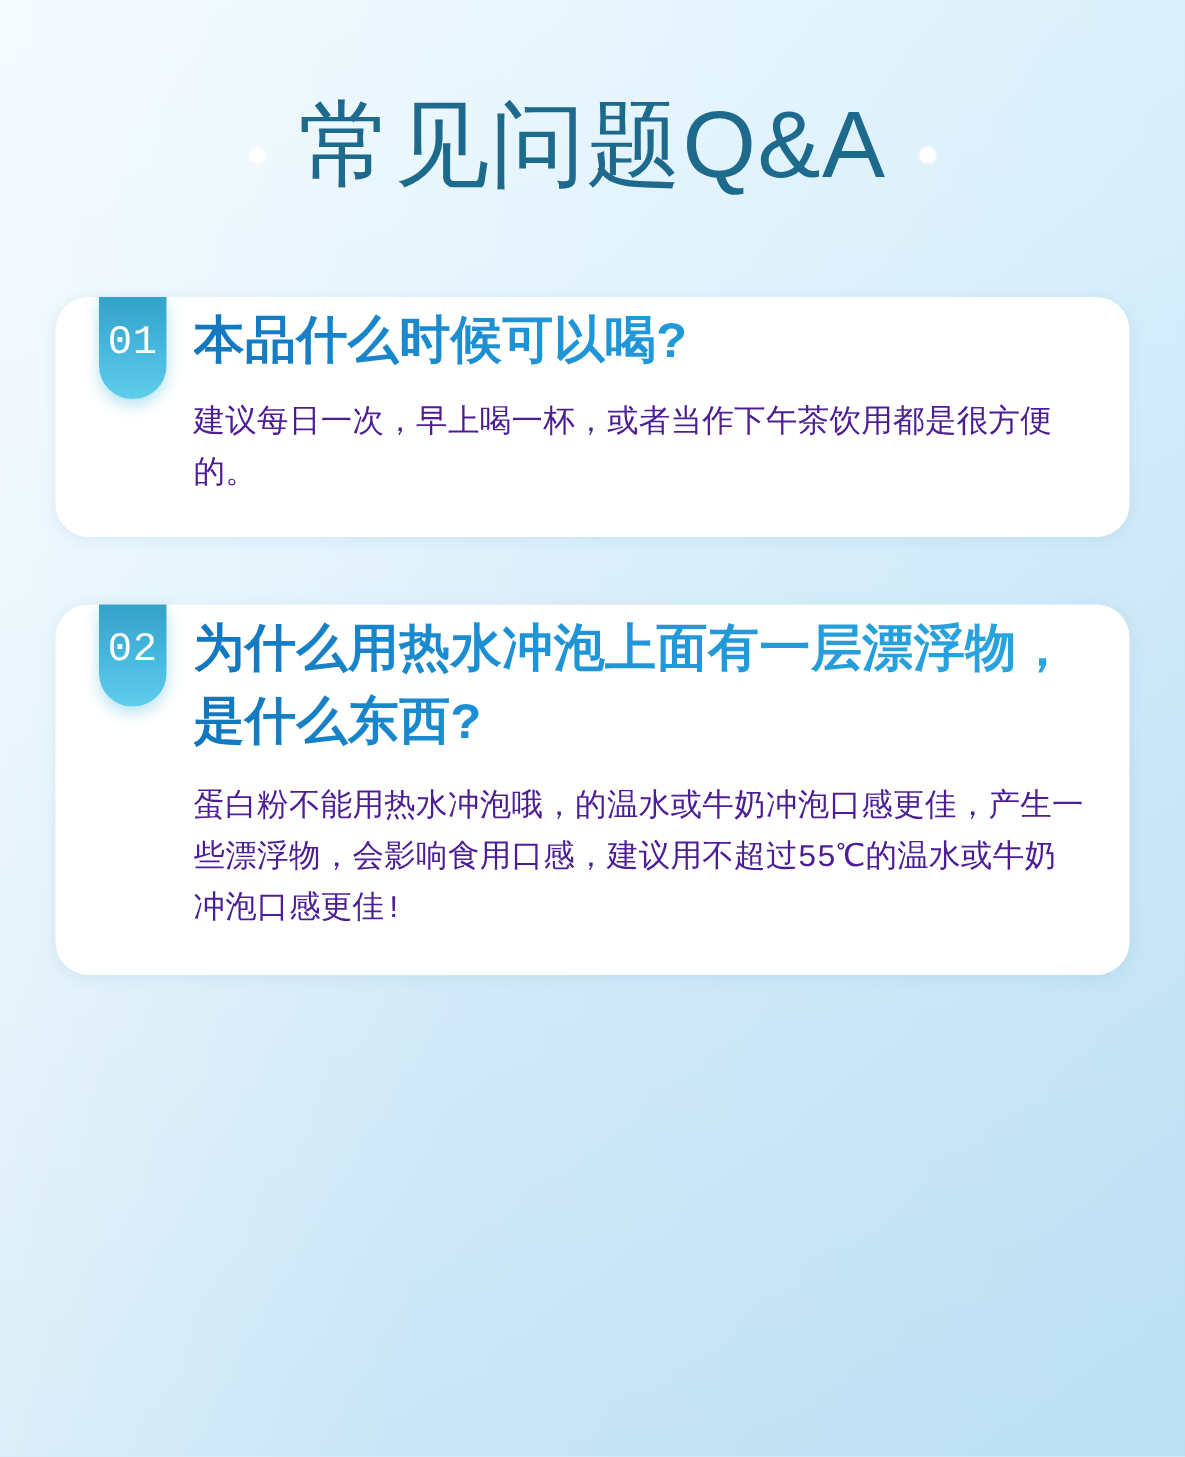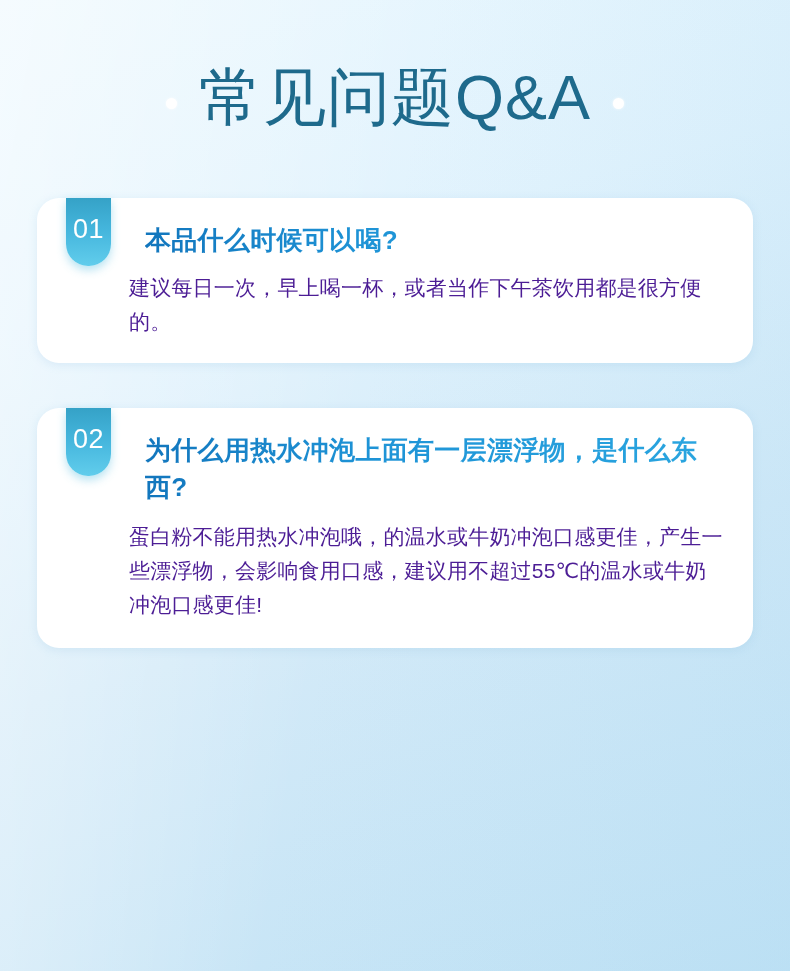--- a/index.html
+++ b/index.html
@@ -69,23 +69,24 @@
     padding: 0 37px;
     display: flex;
     flex-direction: column;
     gap: 45px;
   }
   .card {
     position: relative;
     background: #ffffff;
     border-radius: 22px;
     box-shadow: 0 2px 10px rgba(120,180,215,.18);
-    padding: 24px 30px 26px 92px;
+    padding: 8px 30px 26px 92px;
     box-sizing: border-box;
     min-height: 150px;
+    font-family: Liberation Mono, monospace;
   }
   .badge {
     position: absolute;
     left: 29px;
     top: 0;
     width: 45px;
     height: 68px;
     border-radius: 0 0 22px 22px;
     background: linear-gradient(180deg, #35a2c7 0%, #45b6dd 48%, #61cdec 100%);
     color: #ffffff;
@@ -93,29 +94,29 @@
     font-weight: 400;
     display: flex;
     align-items: flex-start;
     justify-content: center;
     padding-top: 16px;
     box-sizing: border-box;
     letter-spacing: .5px;
     box-shadow: 0 4px 10px rgba(90,190,225,.45);
   }
   .question {
-    font-size: 26px;
+    font-size: 34px;
     font-weight: 700;
     line-height: 1.42;
     color: #1b90d4;
     background: linear-gradient(90deg, #1276bd 0%, #1e93d6 38%, #2aa6e0 100%);
     -webkit-background-clip: text;
     background-clip: text;
     -webkit-text-fill-color: transparent;
-    margin: 0 0 14px 16px;
+    margin: 0 0 14px 0;
     letter-spacing: .3px;
   }
   .answer {
     font-size: 21px;
     line-height: 1.62;
     color: #4c1d95;
     margin: 0;
     letter-spacing: .2px;
   }
   .card--one  .question { margin-bottom: 12px; }

